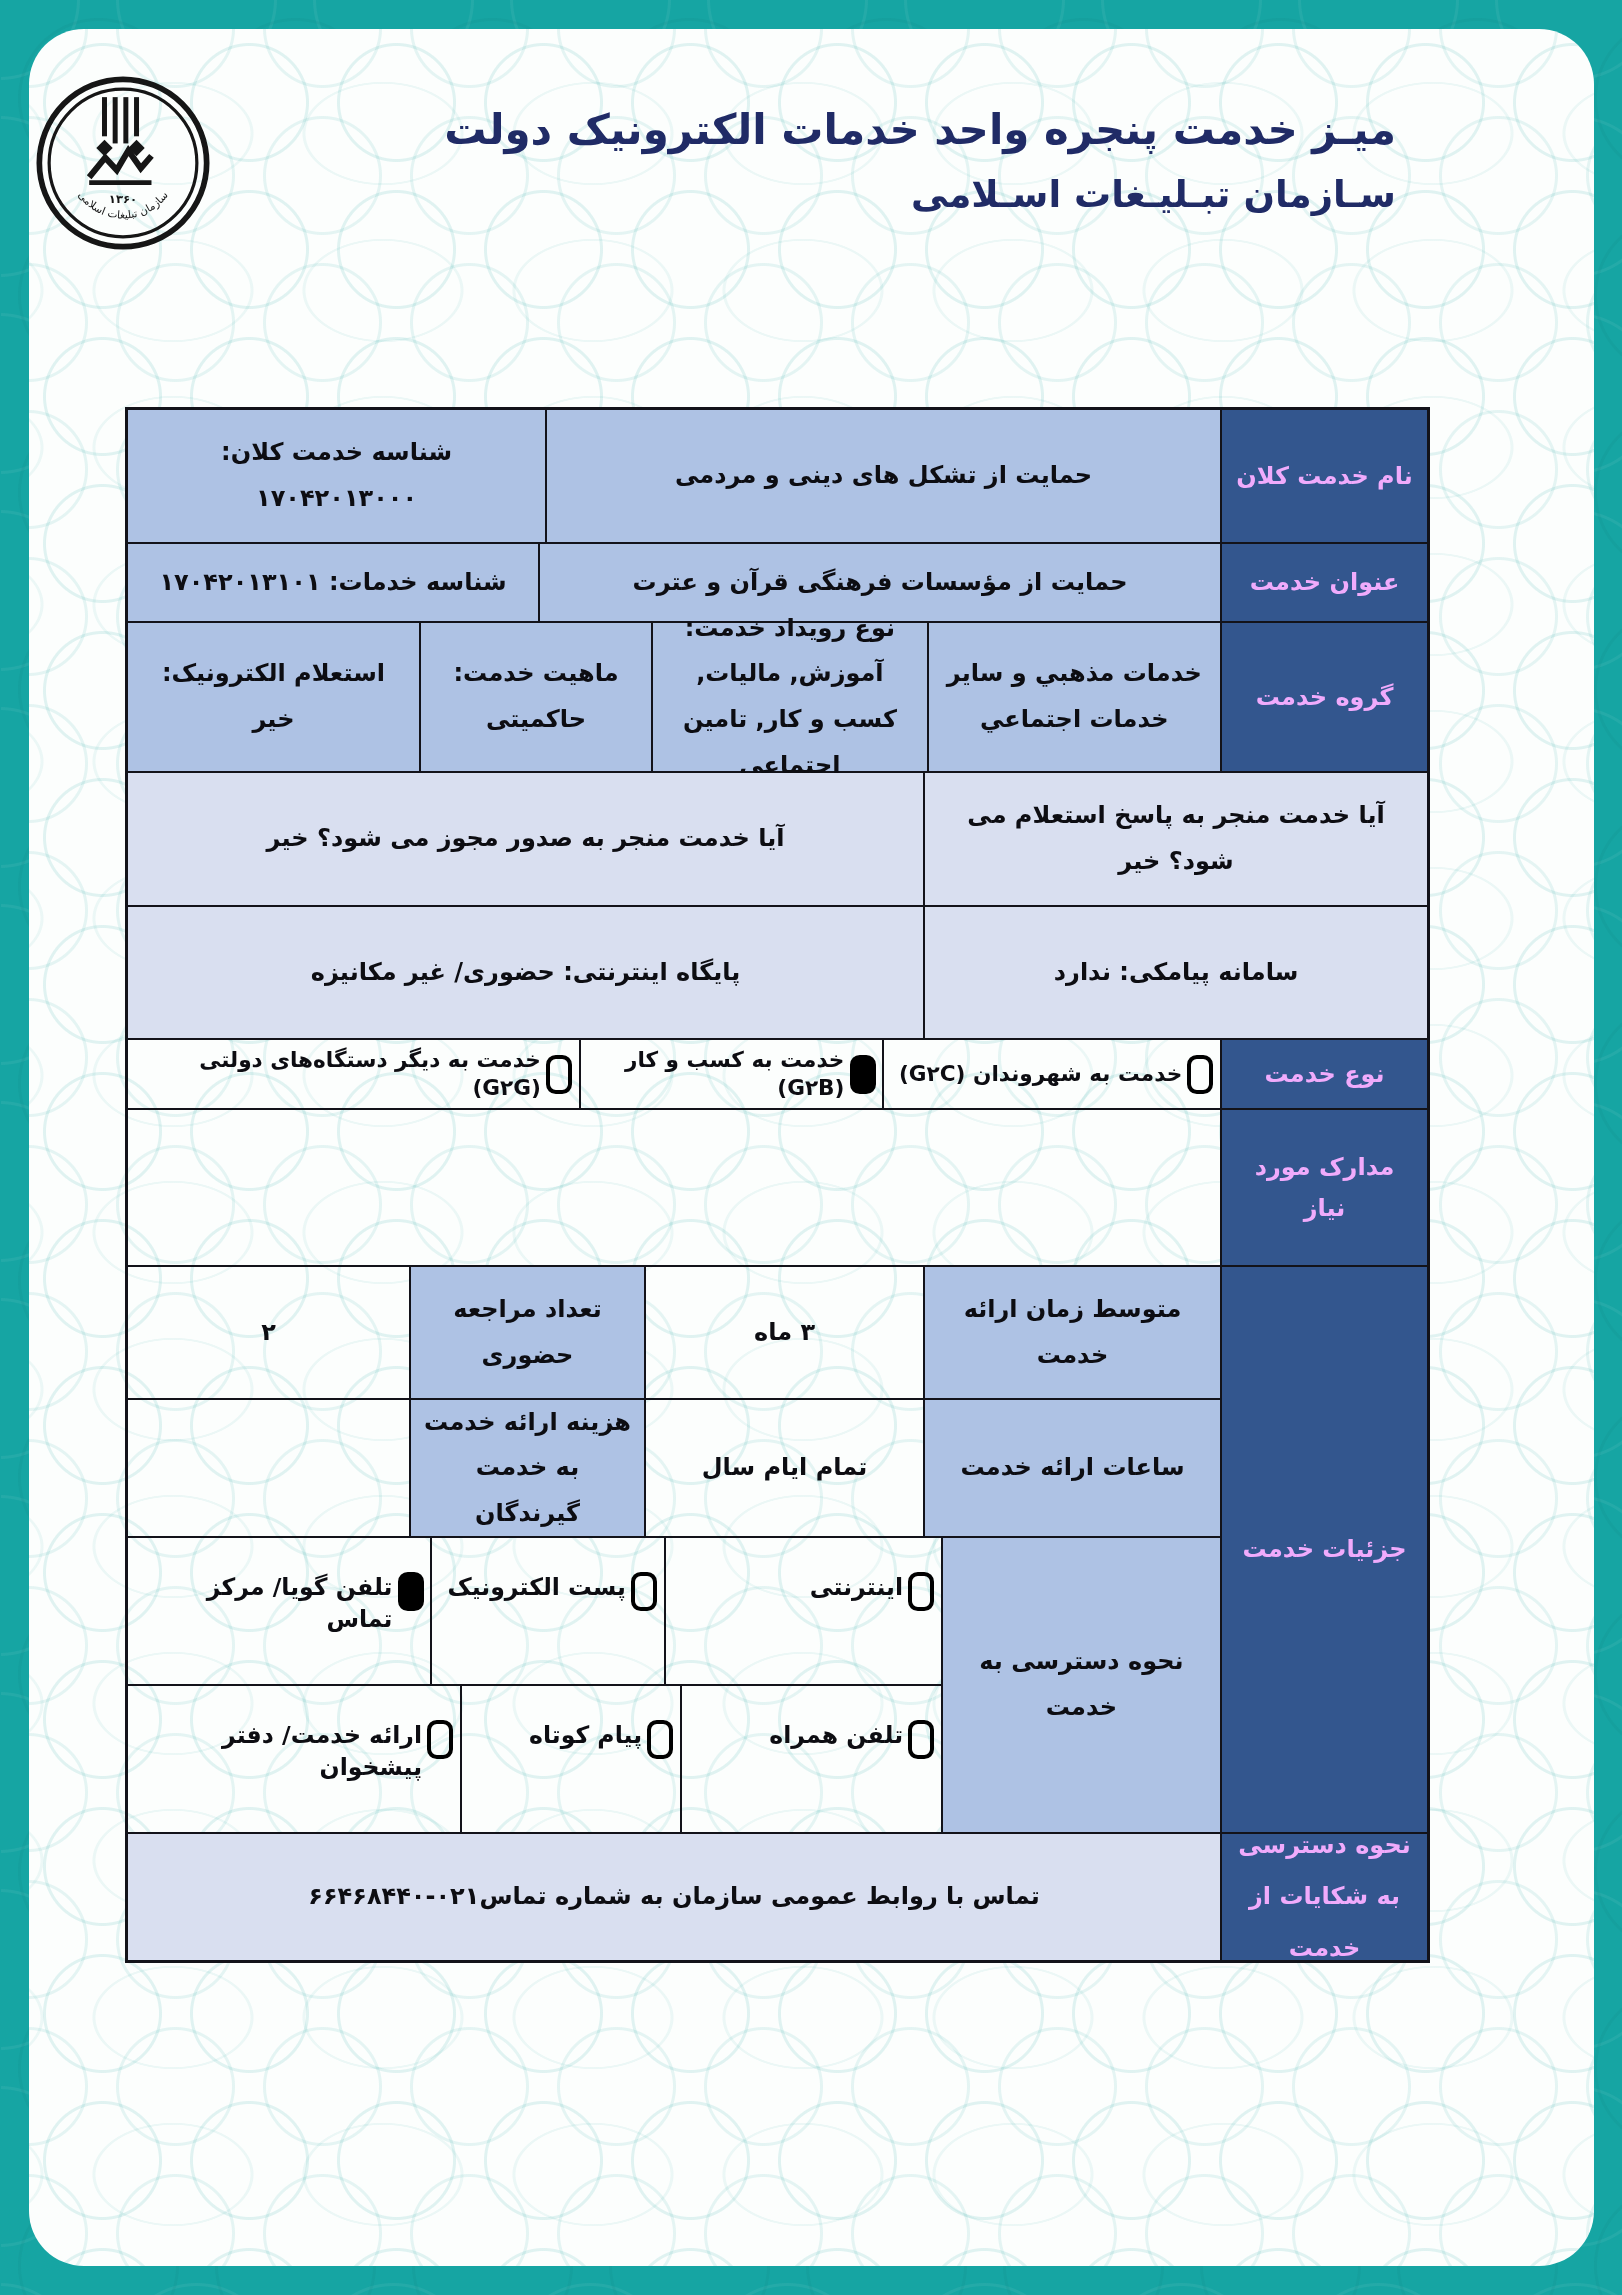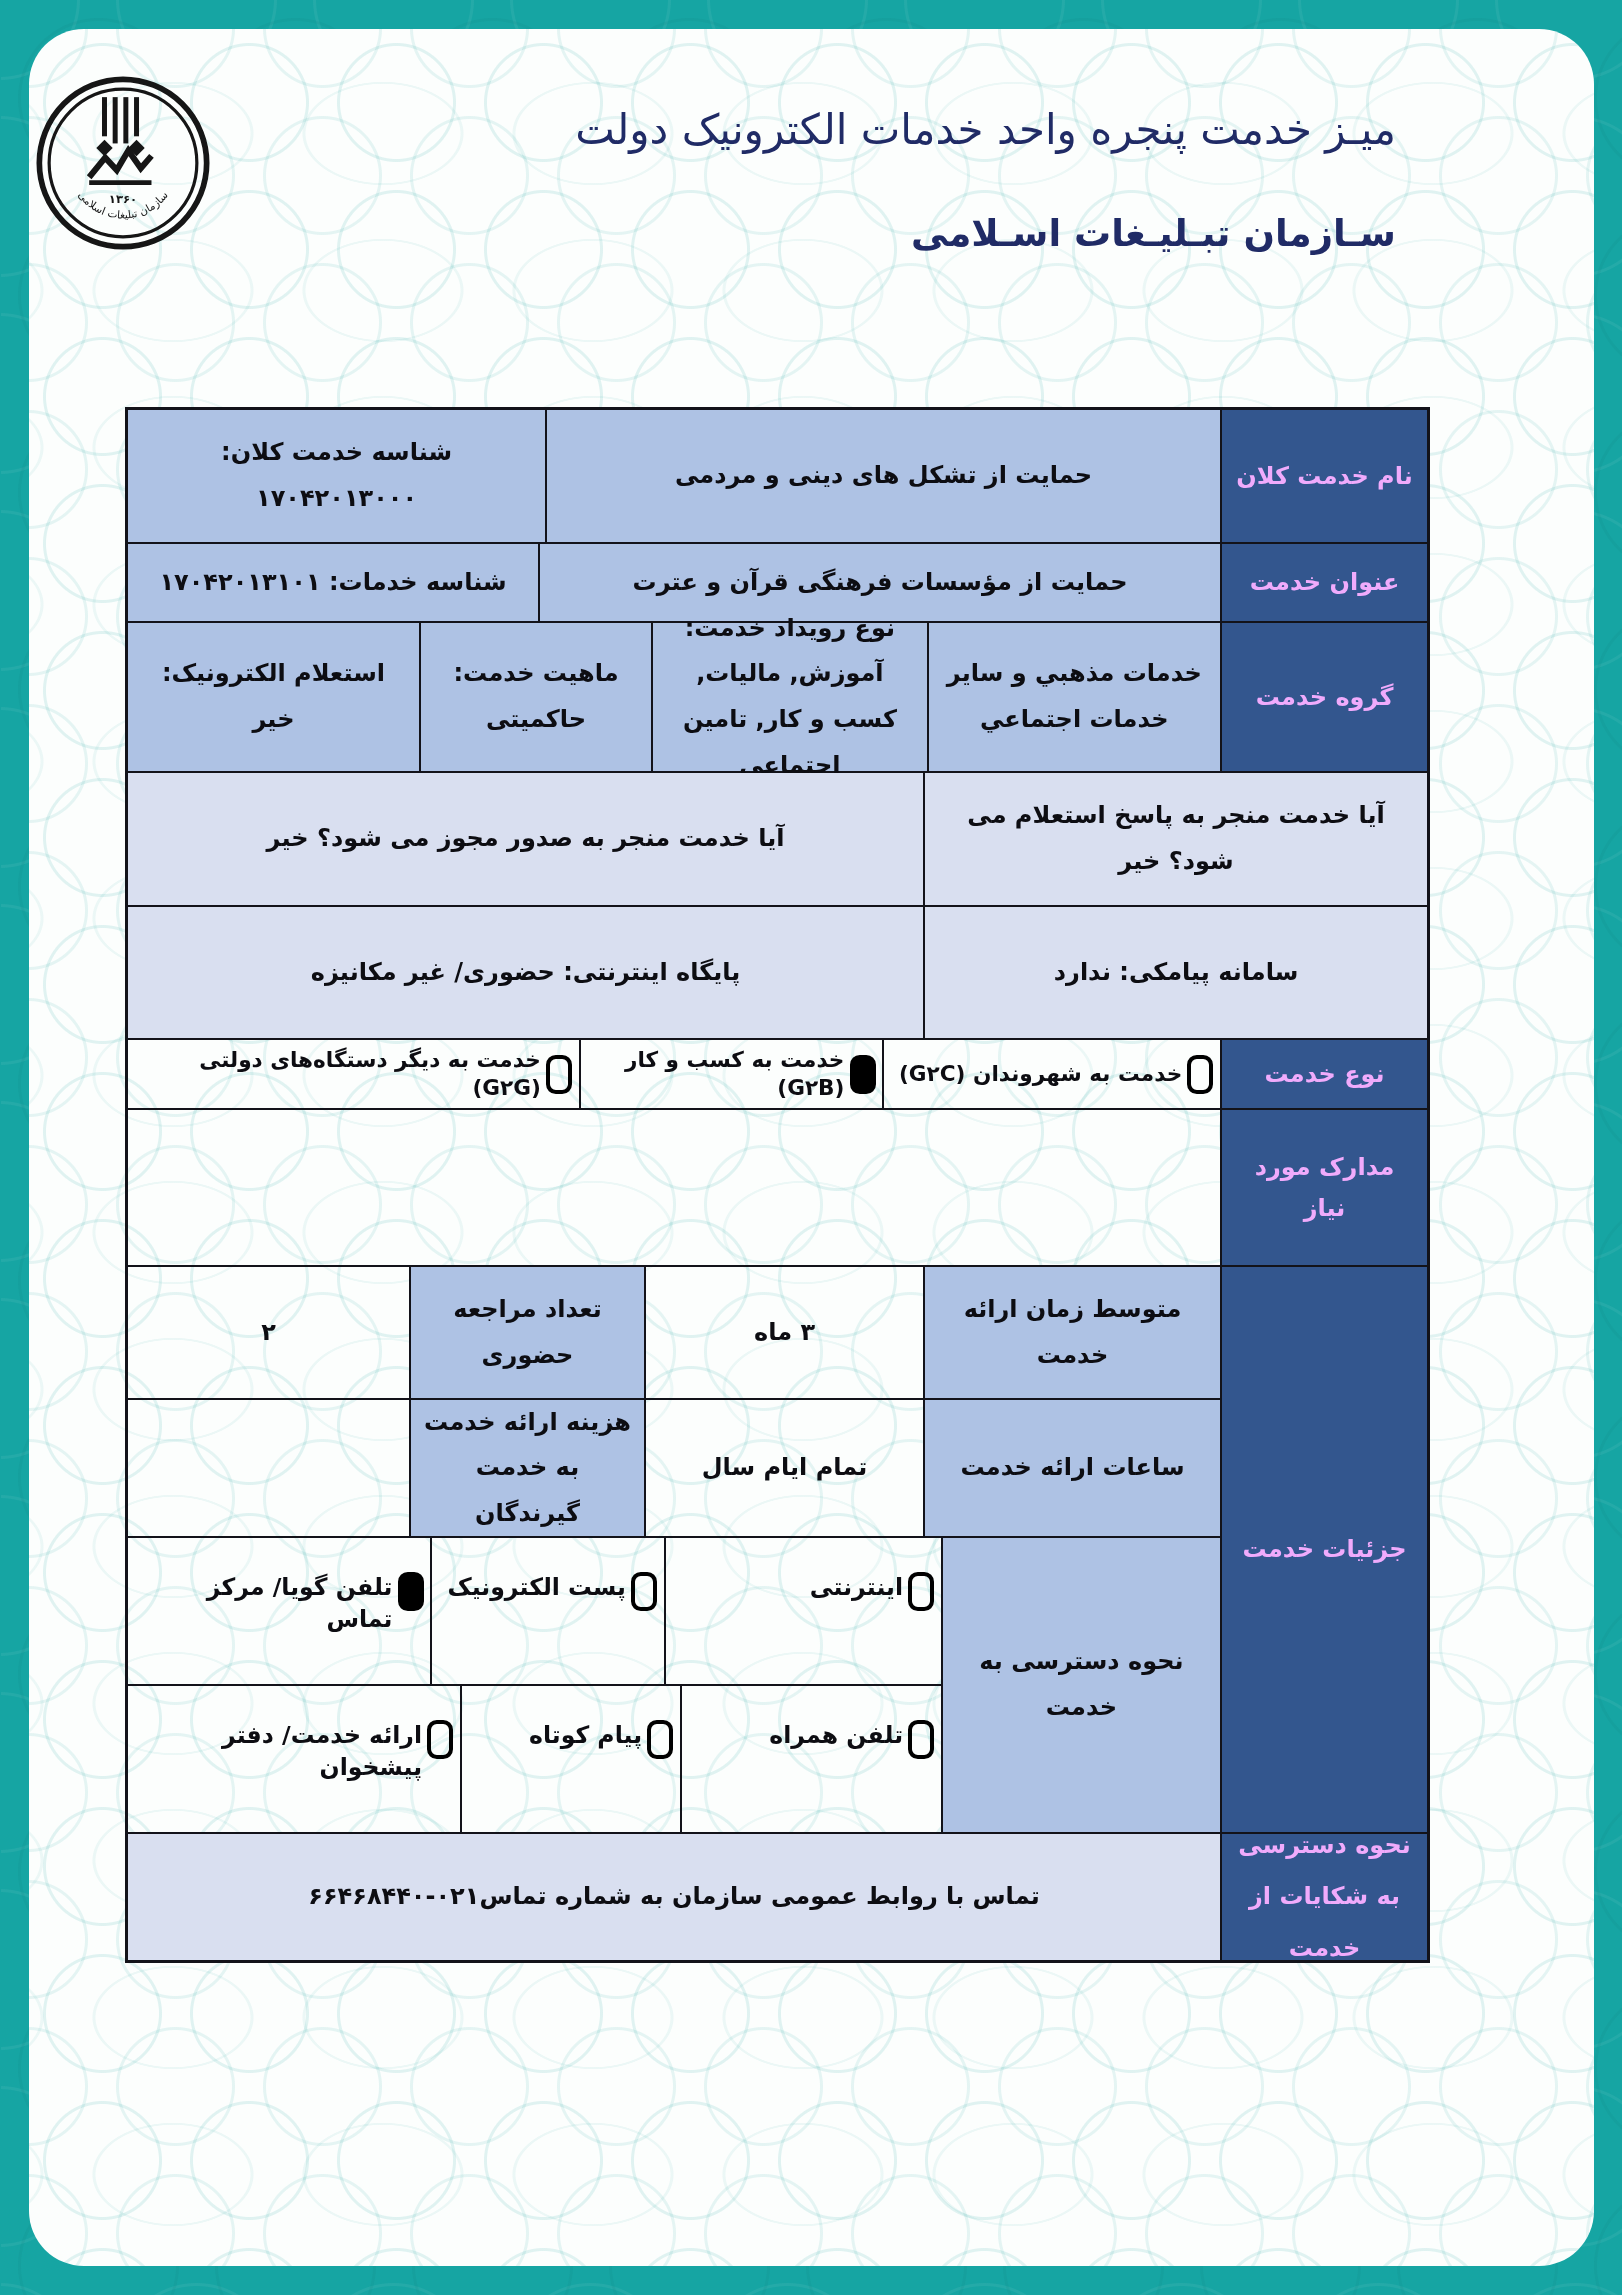--- a/index.html
+++ b/index.html
@@ -29,22 +29,22 @@
       radial-gradient(circle, transparent 56px, rgba(23,160,157,0.10) 57px, rgba(23,160,157,0.10) 59px, transparent 60px),
       radial-gradient(ellipse 92px 59px, transparent 77px, rgba(23,160,157,0.07) 78px, rgba(23,160,157,0.07) 80px, transparent 81px);
     background-size:147px 147px, 147px 147px, 210px 157px;
     background-position:0 0, 73px 73px, 39px 26px;
     pointer-events:none;
   }
   .brand-title {
     position:absolute; top:77px; right:198px;
     text-align:right; color:#202b66; z-index:2;
   }
-  .t1 { font-size:42px; font-weight:normal; line-height:1.15; letter-spacing:-0.7px; }
-  .t2 { font-size:37px; font-weight:bold; margin-top:58px; letter-spacing:-0.7px; }
+  .t1 { font-size:42px; font-weight:bold; line-height:1.15; letter-spacing:-0.7px; }
+  .t2 { font-size:37px; font-weight:bold; margin-top:19px; letter-spacing:-0.7px; }
   .logo { position:absolute; top:45px; left:5.2px; width:178px; height:178px; z-index:2; }
 
   .tbl {
     position:absolute; top:378px; right:164px; width:1305px;
     border:3.3px solid #13131a; z-index:2;
     font-size:24px; font-weight:bold; color:#0d0d12;
   }
   .row { display:flex; width:100%; }
   .row + .row { border-top:2.6px solid #13131a; }
   .cell {

